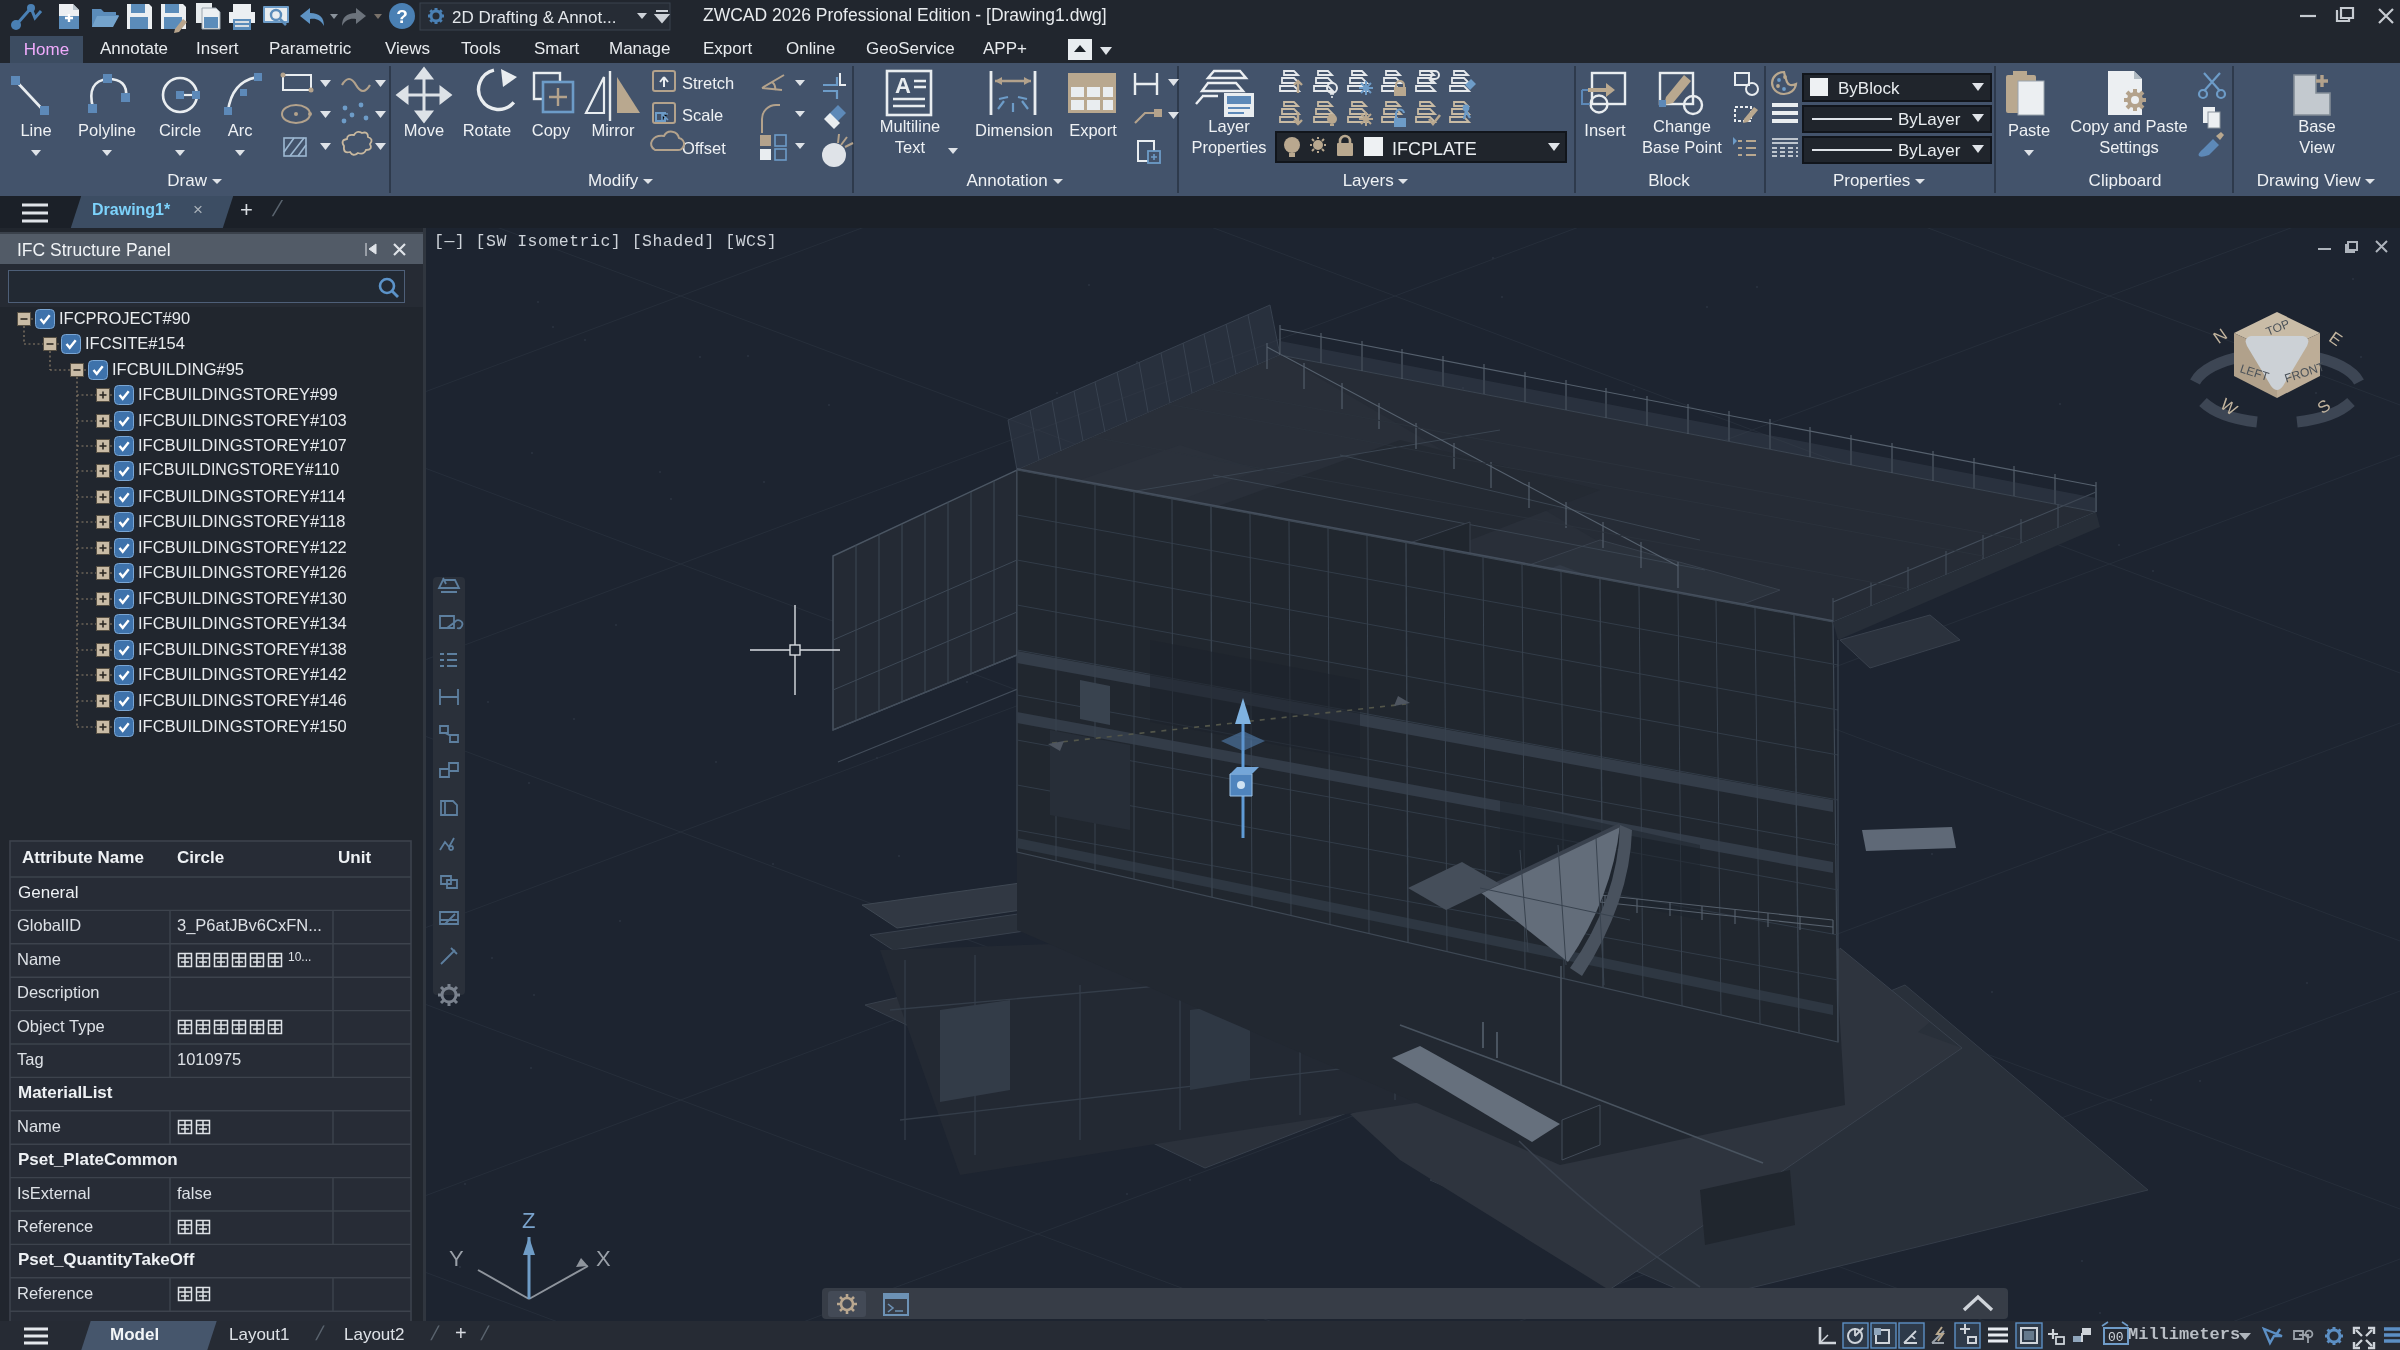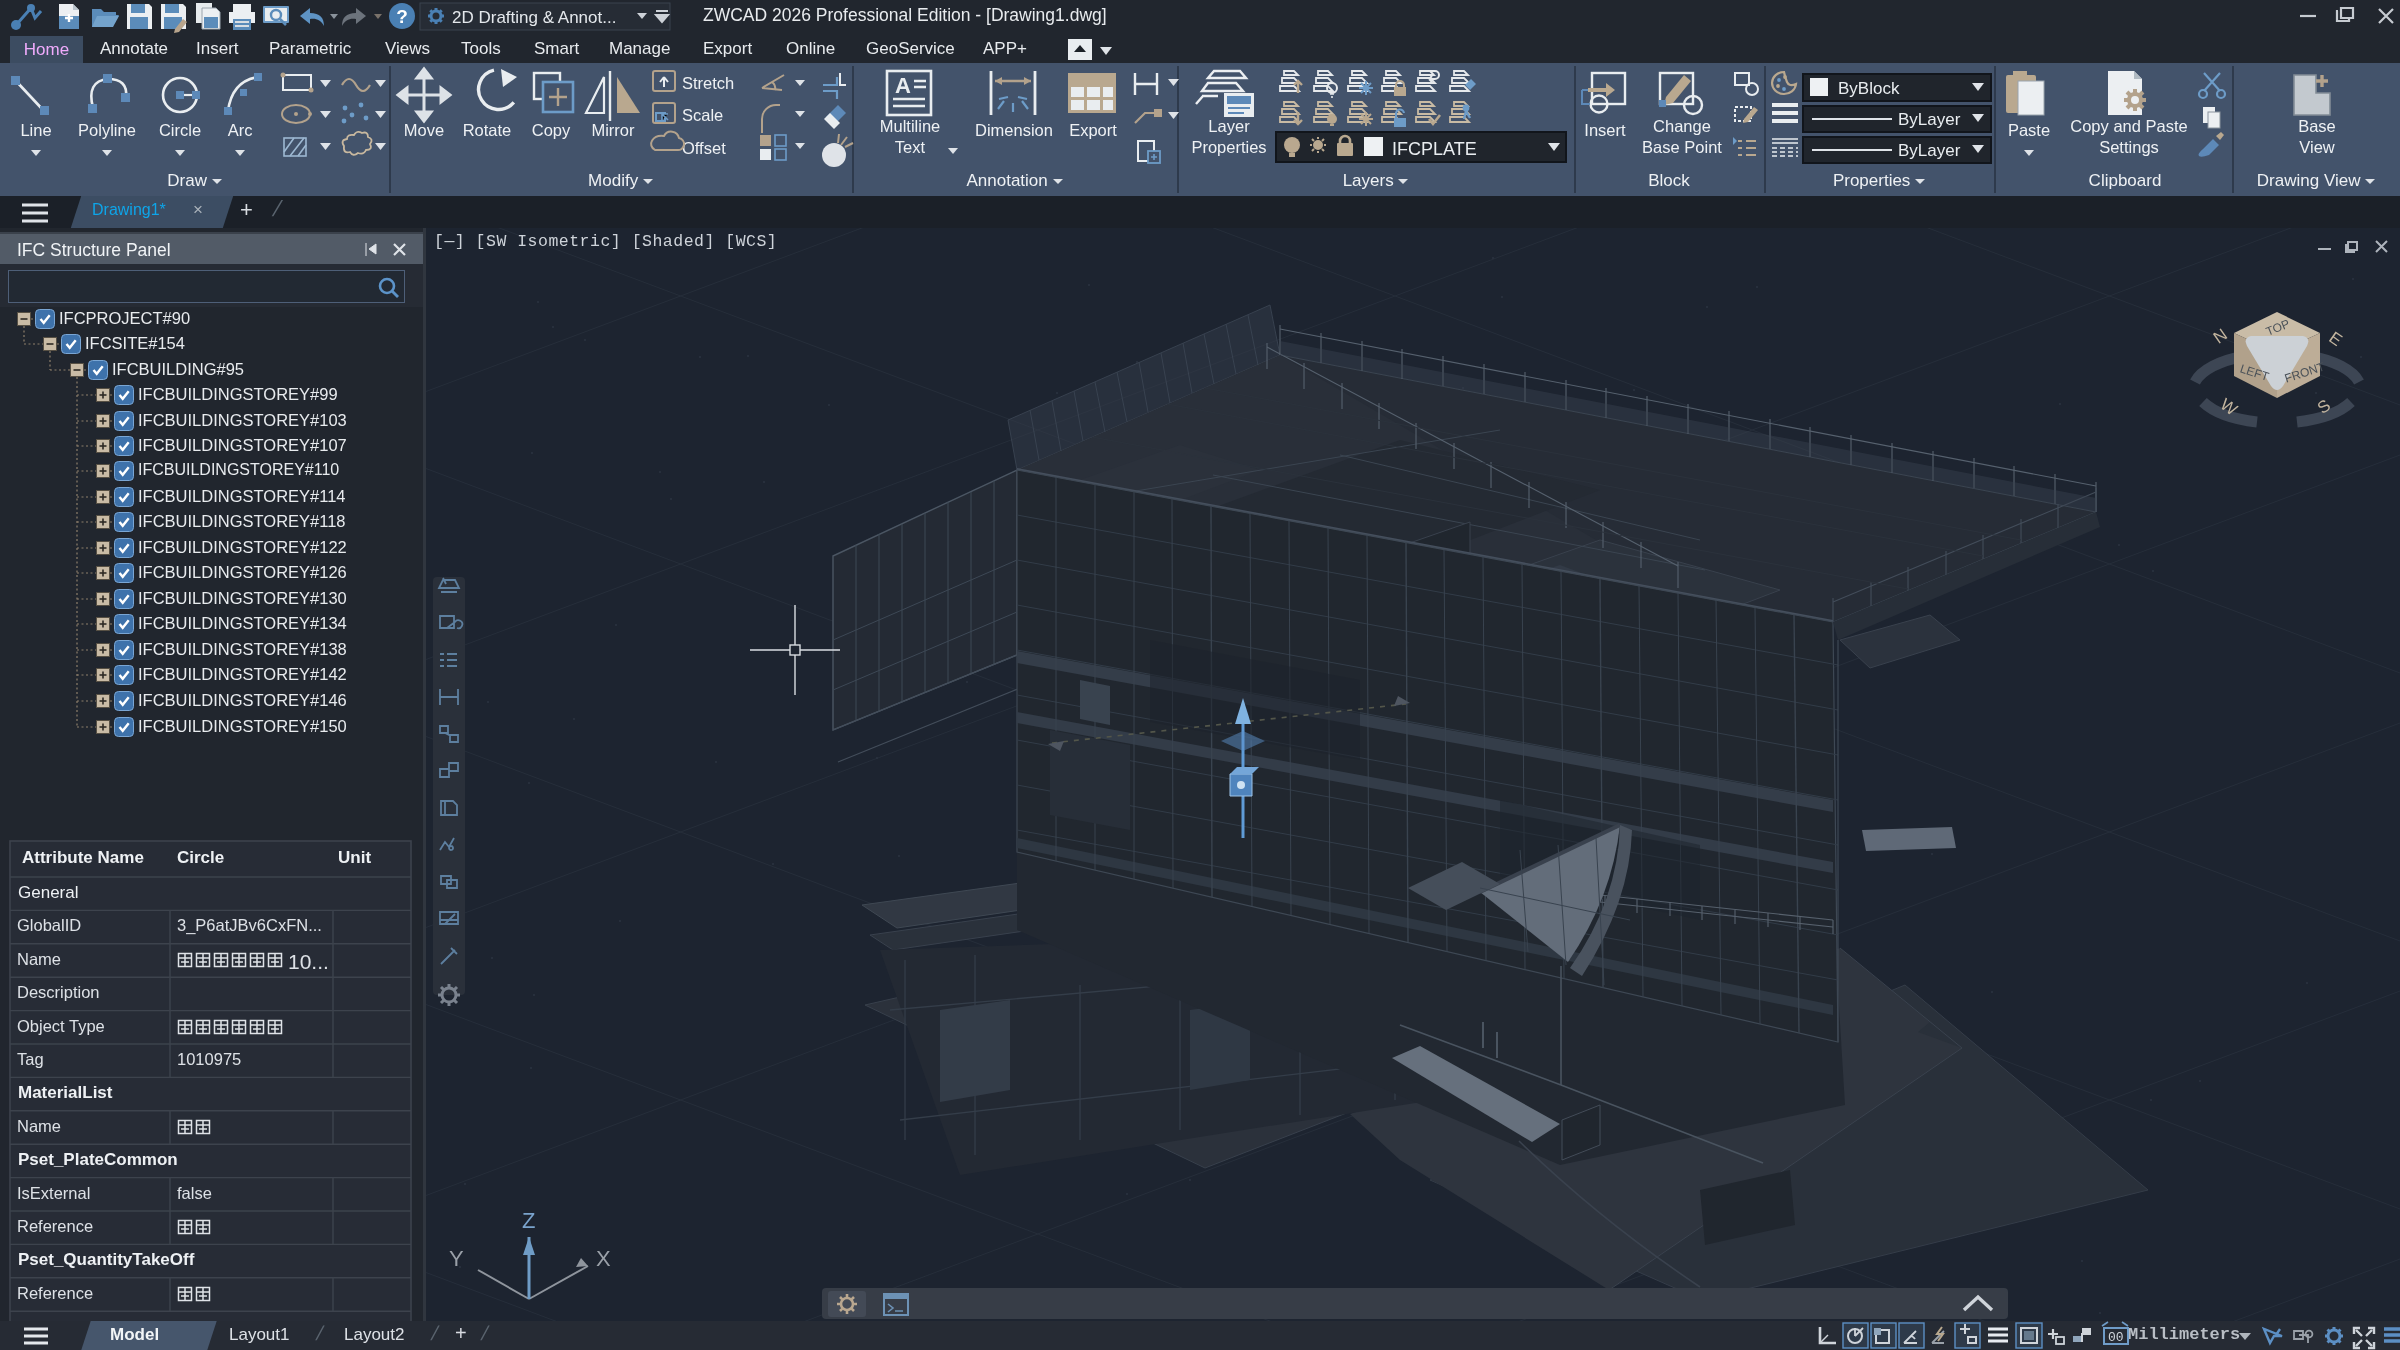--- a/index.html
+++ b/index.html
@@ -472,21 +472,21 @@
       <path d="M2294 12 h22 v18 h14 v22 h-36 z" fill="none" stroke="#828c96" stroke-width="1.6"></path>
       <path d="M2322 12 v12 m-6-6 h12" stroke="#b3a28c" stroke-width="3.4"></path>
     </svg>
   </div>
 
   <div class="abs" id="tabrow" style="left:0;top:196px;width:2400px;height:32px;background:#1b2028;">
     <svg class="abs" style="left:20px;top:6px" width="36" height="22" viewBox="0 0 36 22">
       <path d="M2 3 h26 M2 11 h26 M2 19 h26" stroke="#dfe3e8" stroke-width="3"></path>
     </svg>
     <div class="abs" style="left:76px;top:0;width:152px;height:32px;background:#3c4d63;transform:skewX(-18deg);"></div>
-    <div class="abs" style="left:92px;top:5px;color:#0ea5e9;font-weight:normal;font-size:16px;">Drawing1*</div>
+    <div class="abs" style="left:92px;top:5px;color:#7dd3fc;font-weight:bold;font-size:16px;">Drawing1*</div>
     <div class="abs" style="left:193px;top:4px;color:#aab2ba;font-size:17px;">×</div>
     <div class="abs" style="left:240px;top:1px;color:#d8dce1;font-size:22px;">+</div>
     <div class="abs" style="left:274px;top:0px;color:#5a646f;font-size:22px;transform:skewX(-18deg);">/</div>
   </div>
 
   <div class="abs" id="panel" style="left:0;top:228px;width:426px;height:1093px;background:#21262e;border-right:3px solid #30363f;z-index:5;">
     <div class="abs" style="left:0;top:4px;width:423px;height:32px;background:#525b67;border-top:2px solid #3a414b;">
       <div class="abs" style="left:17px;top:6px;font-size:17.5px;color:#f0f3f6;">IFC Structure Panel</div>
       <svg class="abs" style="left:364px;top:7px" width="42" height="18" viewBox="0 0 42 18">
         <path d="M2 2 v13 M5 8 l7-5 v10 z" fill="#dfe3e8" stroke="#dfe3e8" stroke-width="1"></path>
@@ -669,21 +669,21 @@
         </g>
         <g transform="translate(72,0)" stroke="#dfe3e8" stroke-width="1.5" fill="none">
           <rect x="1.5" y="1.5" width="13" height="13"></rect>
           <path d="M1.5 6 h13 M8 1.5 v13 M4 10 h8"></path>
         </g>
         <g transform="translate(90,0)" stroke="#dfe3e8" stroke-width="1.5" fill="none">
           <rect x="1.5" y="1.5" width="13" height="13"></rect>
           <path d="M1.5 6 h13 M8 1.5 v13 M4 10 h8"></path>
         </g>
       </svg>
-    <div class="abs" style="left:288px;top:721.8px;font-size:21px;color:#dde1e6;">10...</div>
+    <div class="abs" style="left:288px;top:721.8px;font-size:12px;color:#dde1e6;">10...</div>
     <div class="abs" style="left:17px;top:755.1999999999999px;font-size:16.5px;color:#dde1e6;">Description</div>
     <div class="abs" style="left:17px;top:788.5999999999999px;font-size:16.5px;color:#dde1e6;">Object Type</div>
     <svg class="abs" style="left:177px;top:790.5999999999999px" width="108" height="17" viewBox="0 0 108 17">
         <g transform="translate(0,0)" stroke="#dfe3e8" stroke-width="1.5" fill="none">
           <rect x="1.5" y="1.5" width="13" height="13"></rect>
           <path d="M1.5 6 h13 M8 1.5 v13 M4 10 h8"></path>
         </g>
         <g transform="translate(18,0)" stroke="#dfe3e8" stroke-width="1.5" fill="none">
           <rect x="1.5" y="1.5" width="13" height="13"></rect>
           <path d="M1.5 6 h13 M8 1.5 v13 M4 10 h8"></path>

